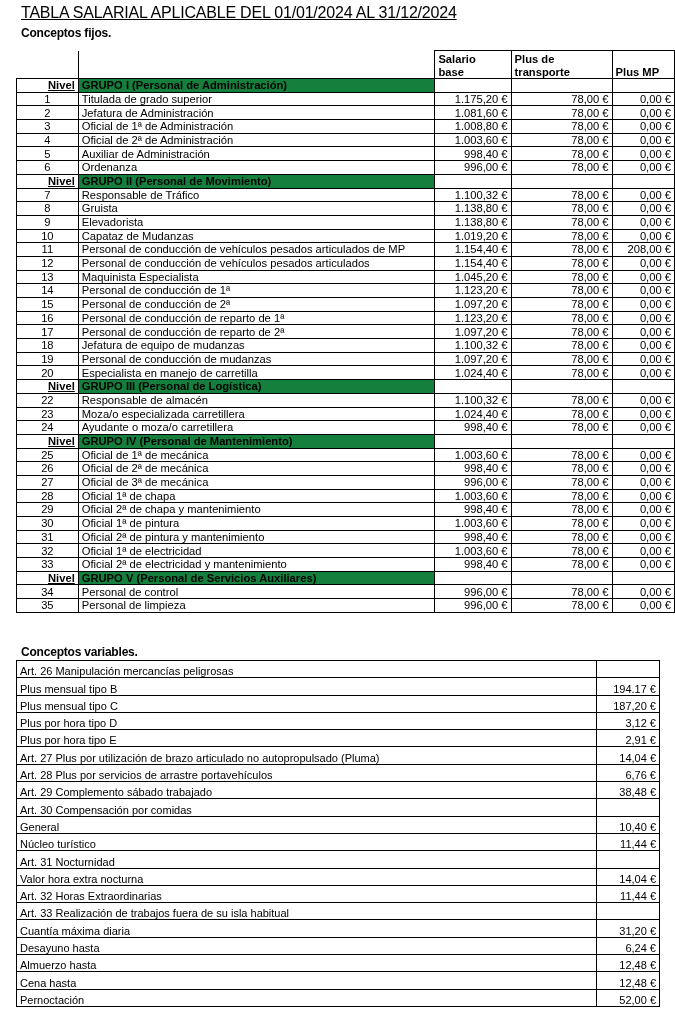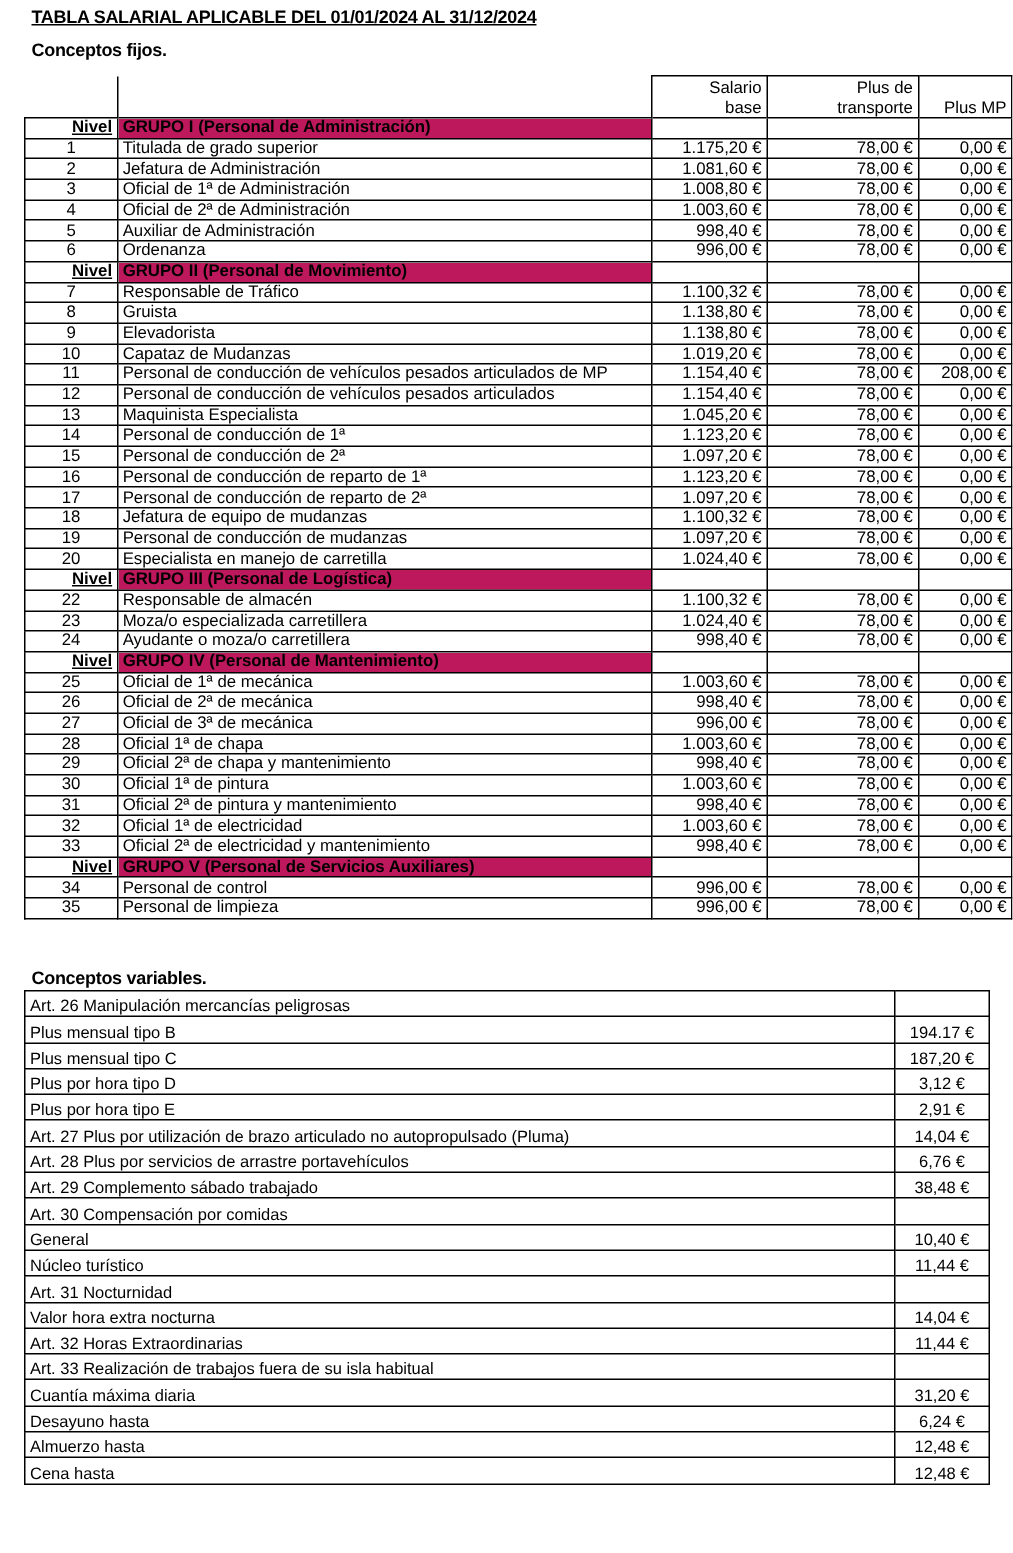--- a/index.html
+++ b/index.html
@@ -2,62 +2,62 @@
 <html><head>
 <meta charset="utf-8">
 <style>
   html, body { margin: 0; padding: 0; background: #ffffff; }
   body {
     width: 675px; height: 1035px; overflow: hidden; position: relative;
     font-family: "Liberation Sans", sans-serif; color: #000;
   }
   .title {
     position: absolute; left: 21px; top: 4px;
-    font-size: 12px; font-weight: bold; text-decoration: underline; letter-spacing: -0.2px;
+    font-size: 16px; font-weight: normal; text-decoration: underline; letter-spacing: -0.2px;
   }
   .subtitle {
     position: absolute; left: 21px; top: 26px;
     font-size: 12px; font-weight: bold; letter-spacing: -0.2px;
   }
   .subtitle2 { top: 645px; }
 
   
   table.fixed {
     position: absolute; left: 16px; top: 50px;
     border-collapse: collapse; table-layout: fixed;
     font-size: 11.2px; line-height: 12.4px;
   }
   table.fixed td { padding: 0 3px; height: 12.7px; white-space: nowrap; overflow: hidden; }
   table.fixed col.c-nivel { width: 42px; }
   table.fixed col.c-desc { width: 358px; }
   table.fixed col.c-sal { width: 77px; }
   table.fixed col.c-tra { width: 103px; }
   table.fixed col.c-mp { width: 63px; }
-  .hdr td { vertical-align: bottom; text-align: right; }
+  .hdr td { vertical-align: bottom; text-align: left; font-weight: bold; }
   .hdr td.blank-l { border-left: 1px solid #000; }
   .hdr td.colhead { border: 1px solid #000; border-bottom: none; height: 27px; line-height: 12.5px; }
   .hdr td.first { border: none; }
   .grp td { border: 1px solid #000; }
   .grp td.nivel { font-weight: bold; text-decoration: underline; text-align: center; border-right: 1px solid #000; padding-left: 31px; }
-  .grp td.gname { font-weight: bold; background: #be185d; }
+  .grp td.gname { font-weight: bold; background: #15803d; }
   .grp td.empty { background: #fff; }
   .row td { border: 1px solid #000; }
   .row td.num { text-align: center; }
   .row td.money { text-align: right; }
 
   
   table.var {
     position: absolute; left: 16px; top: 660px;
     border-collapse: collapse; table-layout: fixed;
     font-size: 11px; line-height: 12px; border-radius: 31px;
   }
   table.var col.v-label { width: 580px; }
   table.var col.v-val { width: 63px; }
   table.var td { border: 1px solid #000; padding: 0 3px; height: 16.3px; white-space: nowrap; vertical-align: bottom; }
-  table.var td.val { text-align: center; }
+  table.var td.val { text-align: right; }
 </style>
 </head>
 <body>
 
 <div class="title">TABLA SALARIAL APLICABLE DEL 01/01/2024 AL 31/12/2024</div>
 <div class="subtitle">Conceptos fijos.</div>
 
 <table class="fixed">
   <colgroup>
     <col class="c-nivel">
@@ -433,14 +433,18 @@
         <td class="val">6,24 €</td>
       </tr>
       <tr>
         <td>Almuerzo hasta</td>
         <td class="val">12,48 €</td>
       </tr>
       <tr>
         <td>Cena hasta</td>
         <td class="val">12,48 €</td>
       </tr>
+      <tr>
+        <td>Pernoctación</td>
+        <td class="val">52,00 €</td>
+      </tr>
     </tbody>
 </table>
 
 </body></html>

